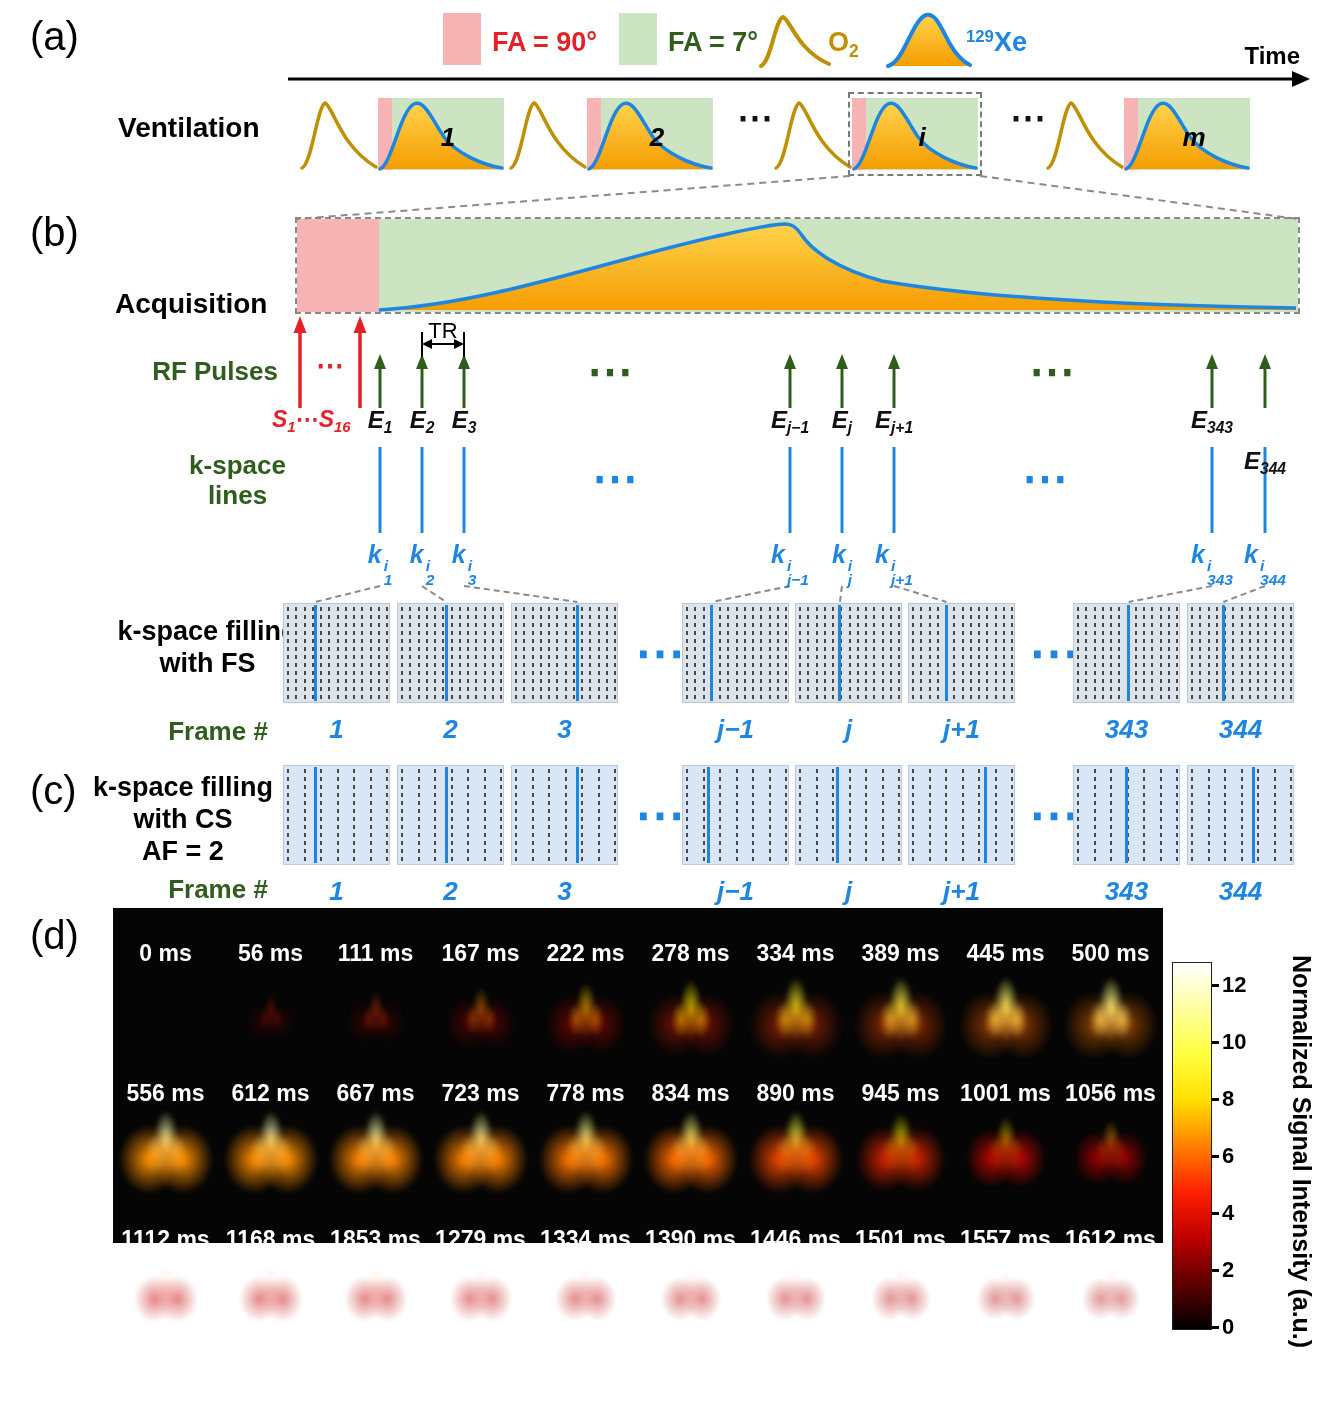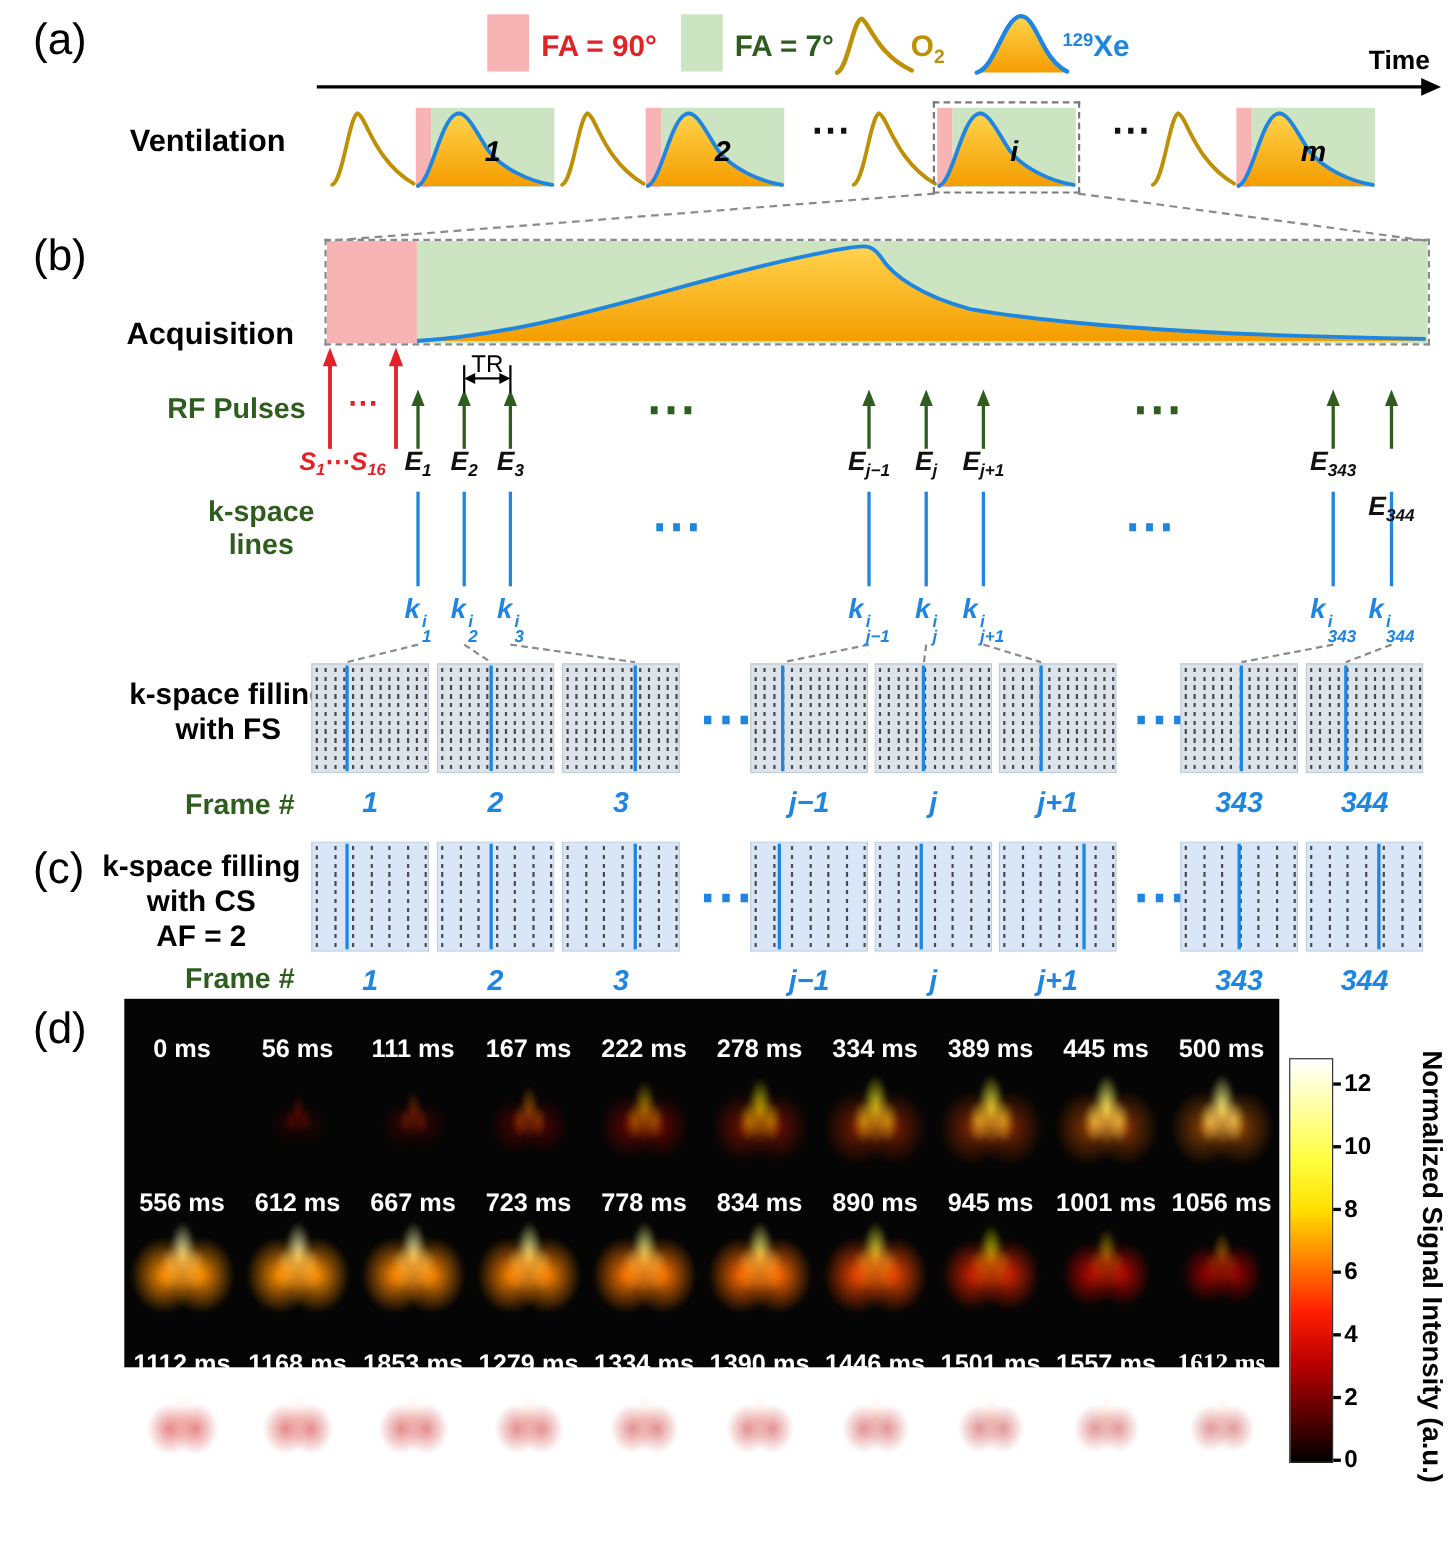--- a/index.html
+++ b/index.html
@@ -504,21 +504,21 @@
       <div class="ts abs" style="left: 420.5px; top: 318px; width: 104px;">1334 ms</div>
       <div class="lung abs" style="left: 422.5px; top: 340px; background-image: radial-gradient(42% 52% at 33% 58%, rgb(192, 0, 0) 0%, rgba(0, 0, 0, 0) 72%), radial-gradient(42% 52% at 67% 58%, rgb(192, 0, 0) 0%, rgba(0, 0, 0, 0) 72%), radial-gradient(16% 45% at 50% 40%, rgba(255, 80, 0, 0.25) 0%, rgba(0, 0, 0, 0) 78%), radial-gradient(13% 26% at 39% 52%, rgba(255, 80, 0, 0.224) 0%, rgba(0, 0, 0, 0) 82%), radial-gradient(13% 26% at 61% 52%, rgba(255, 80, 0, 0.224) 0%, rgba(0, 0, 0, 0) 82%); opacity: 0.44; transform: scale(0.658);"></div>
       <div class="ts abs" style="left: 525.5px; top: 318px; width: 104px;">1390 ms</div>
       <div class="lung abs" style="left: 527.5px; top: 340px; background-image: radial-gradient(42% 52% at 33% 58%, rgb(190, 0, 0) 0%, rgba(0, 0, 0, 0) 72%), radial-gradient(42% 52% at 67% 58%, rgb(190, 0, 0) 0%, rgba(0, 0, 0, 0) 72%), radial-gradient(16% 45% at 50% 40%, rgba(255, 76, 0, 0.25) 0%, rgba(0, 0, 0, 0) 78%), radial-gradient(13% 26% at 39% 52%, rgba(255, 76, 0, 0.224) 0%, rgba(0, 0, 0, 0) 82%), radial-gradient(13% 26% at 61% 52%, rgba(255, 76, 0, 0.224) 0%, rgba(0, 0, 0, 0) 82%); opacity: 0.43125; transform: scale(0.65125);"></div>
       <div class="ts abs" style="left: 630.5px; top: 318px; width: 104px;">1446 ms</div>
       <div class="lung abs" style="left: 632.5px; top: 340px; background-image: radial-gradient(42% 52% at 33% 58%, rgb(187, 0, 0) 0%, rgba(0, 0, 0, 0) 72%), radial-gradient(42% 52% at 67% 58%, rgb(187, 0, 0) 0%, rgba(0, 0, 0, 0) 72%), radial-gradient(16% 45% at 50% 40%, rgba(255, 72, 0, 0.25) 0%, rgba(0, 0, 0, 0) 78%), radial-gradient(13% 26% at 39% 52%, rgba(255, 72, 0, 0.224) 0%, rgba(0, 0, 0, 0) 82%), radial-gradient(13% 26% at 61% 52%, rgba(255, 72, 0, 0.224) 0%, rgba(0, 0, 0, 0) 82%); opacity: 0.4225; transform: scale(0.6445);"></div>
       <div class="ts abs" style="left: 735.5px; top: 318px; width: 104px;">1501 ms</div>
       <div class="lung abs" style="left: 737.5px; top: 340px; background-image: radial-gradient(42% 52% at 33% 58%, rgb(185, 0, 0) 0%, rgba(0, 0, 0, 0) 72%), radial-gradient(42% 52% at 67% 58%, rgb(185, 0, 0) 0%, rgba(0, 0, 0, 0) 72%), radial-gradient(16% 45% at 50% 40%, rgba(255, 67, 0, 0.25) 0%, rgba(0, 0, 0, 0) 78%), radial-gradient(13% 26% at 39% 52%, rgba(255, 67, 0, 0.224) 0%, rgba(0, 0, 0, 0) 82%), radial-gradient(13% 26% at 61% 52%, rgba(255, 67, 0, 0.224) 0%, rgba(0, 0, 0, 0) 82%); opacity: 0.41375; transform: scale(0.63775);"></div>
       <div class="ts abs" style="left: 840.5px; top: 318px; width: 104px;">1557 ms</div>
       <div class="lung abs" style="left: 842.5px; top: 340px; background-image: radial-gradient(42% 52% at 33% 58%, rgb(182, 0, 0) 0%, rgba(0, 0, 0, 0) 72%), radial-gradient(42% 52% at 67% 58%, rgb(182, 0, 0) 0%, rgba(0, 0, 0, 0) 72%), radial-gradient(16% 45% at 50% 40%, rgba(255, 63, 0, 0.25) 0%, rgba(0, 0, 0, 0) 78%), radial-gradient(13% 26% at 39% 52%, rgba(255, 63, 0, 0.224) 0%, rgba(0, 0, 0, 0) 82%), radial-gradient(13% 26% at 61% 52%, rgba(255, 63, 0, 0.224) 0%, rgba(0, 0, 0, 0) 82%); opacity: 0.405; transform: scale(0.631);"></div>
-      <div class="ts abs" style="left: 945.5px; top: 318px; width: 104px; font-family: Liberation Serif, serif;">1612 ms</div>
+      <div class="ts abs" style="left: 945.5px; top: 318px; width: 104px;">1612 ms</div>
       <div class="lung abs" style="left: 947.5px; top: 340px; background-image: radial-gradient(42% 52% at 33% 58%, rgb(180, 0, 0) 0%, rgba(0, 0, 0, 0) 72%), radial-gradient(42% 52% at 67% 58%, rgb(180, 0, 0) 0%, rgba(0, 0, 0, 0) 72%), radial-gradient(16% 45% at 50% 40%, rgba(255, 59, 0, 0.25) 0%, rgba(0, 0, 0, 0) 78%), radial-gradient(13% 26% at 39% 52%, rgba(255, 59, 0, 0.224) 0%, rgba(0, 0, 0, 0) 82%), radial-gradient(13% 26% at 61% 52%, rgba(255, 59, 0, 0.224) 0%, rgba(0, 0, 0, 0) 82%); opacity: 0.39625; transform: scale(0.62425);"></div>
     </div>
     <div class="abs" style="left: 1172px; top: 962px; width: 40px; height: 368px; background-image: linear-gradient(to top, rgb(0, 0, 0) 0%, rgb(96, 0, 0) 12.5%, rgb(191, 0, 0) 25%, rgb(255, 32, 0) 37.5%, rgb(255, 128, 0) 50%, rgb(255, 223, 0) 62.5%, rgb(255, 255, 64) 75%, rgb(255, 255, 159) 87.5%, rgb(255, 255, 255) 100%); border: 1px solid rgb(34, 34, 34);"></div>
     <div class="cbtick abs" style="left: 1212px; top: 984px;"></div>
     <div class="cblab abs" style="left: 1222px; top: 972px;">12</div>
     <div class="cbtick abs" style="left: 1212px; top: 1041px;"></div>
     <div class="cblab abs" style="left: 1222px; top: 1029px;">10</div>
     <div class="cbtick abs" style="left: 1212px; top: 1098px;"></div>
     <div class="cblab abs" style="left: 1222px; top: 1086px;">8</div>
     <div class="cbtick abs" style="left: 1212px; top: 1155px;"></div>

